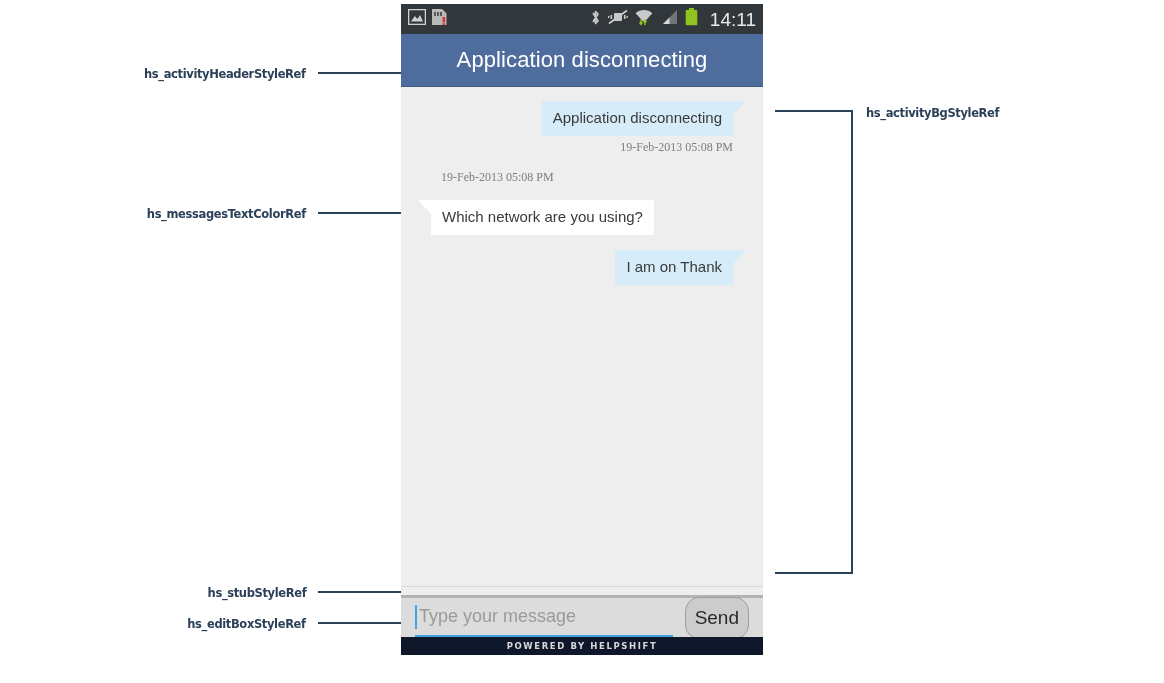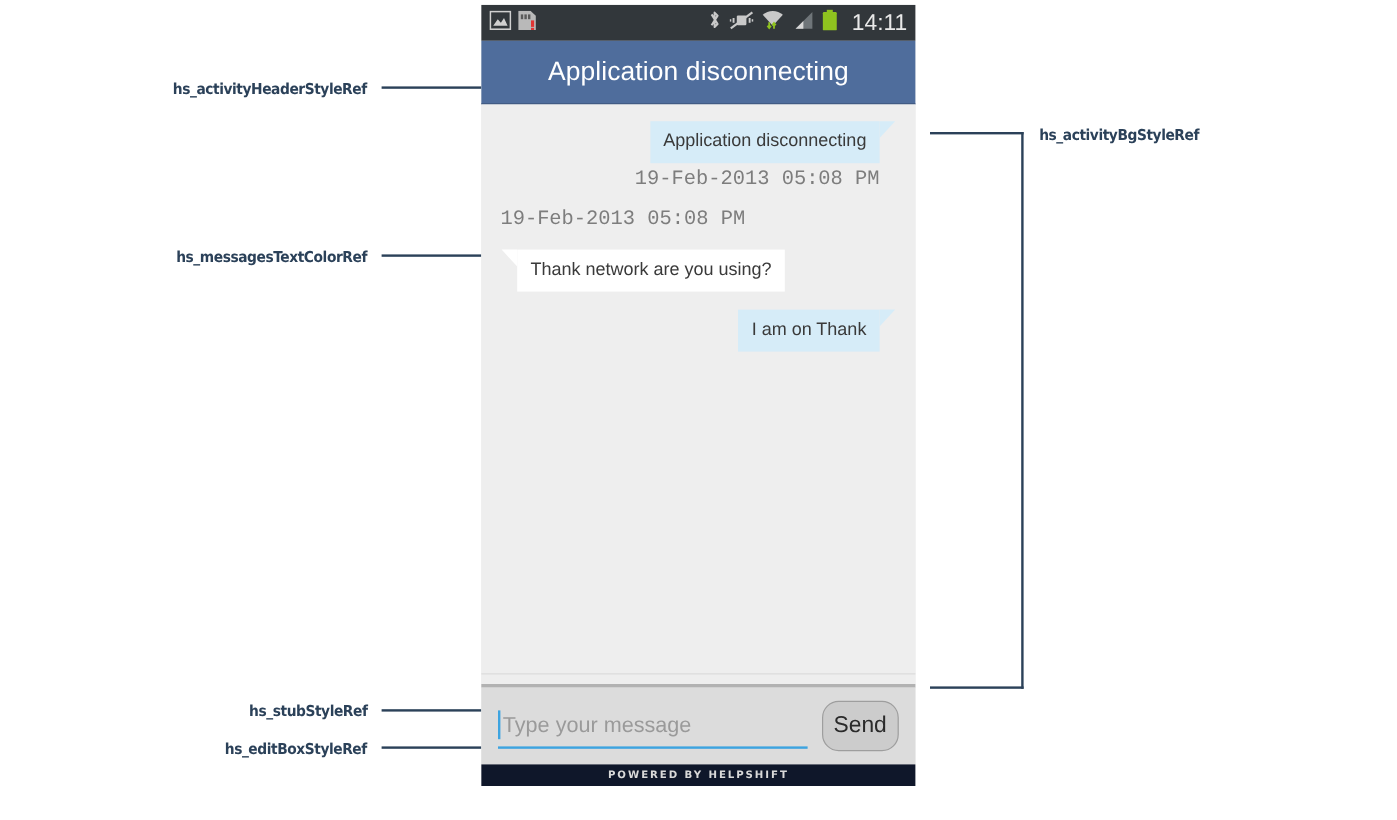--- a/index.html
+++ b/index.html
@@ -141,42 +141,43 @@
     content: "";
     position: absolute;
     right: -13px;
     top: 0;
     width: 0; height: 0;
     border-style: solid;
     border-width: 0 0 14px 13px;
     border-color: transparent transparent transparent #d6ecf8;
   }
   .stamp {
-    font-size: 17px;
+    font-size: 12px;
     color: #7d7d7d;
-    font-family: Liberation Mono, monospace;
+    font-family: Liberation Serif, serif;
     margin-top: 4px;
+    margin-left: 24px;
   }
   .msg.agent .stamp { text-align: left; }
   .msg.user  .stamp { text-align: right; padding-right: 14px; }
 
   
   .stub {
     flex: none;
     height: 12px;
     background: #eeeeee;
     border-top: 1px solid #d8d8d8;
     border-bottom: 3px solid #b2b2b2;
     box-sizing: border-box;
   }
 
   
   .editrow {
     flex: none;
-    height: 64px;
+    height: 39px;
     background: #dcdcdc;
     display: flex;
     align-items: center;
     padding: 16px 14px;
     box-sizing: border-box;
   }
   .editwrap {
     flex: 1 1 auto;
     position: relative;
     height: 36px;
@@ -327,21 +328,21 @@
       </div>
       <div class="stamp">19-Feb-2013 05:08 PM</div>
     </div>
 
     <div class="msg agent">
       <div class="stamp">19-Feb-2013 05:08 PM</div>
     </div>
 
     <div class="msg agent">
       <div class="msg-row">
-        <div class="bubble">Thank network are you using?</div>
+        <div class="bubble">Which network are you using?</div>
       </div>
     </div>
 
     <div class="msg user">
       <div class="msg-row">
         <div class="bubble">I am on Thank</div>
       </div>
     </div>
 
   </div>

